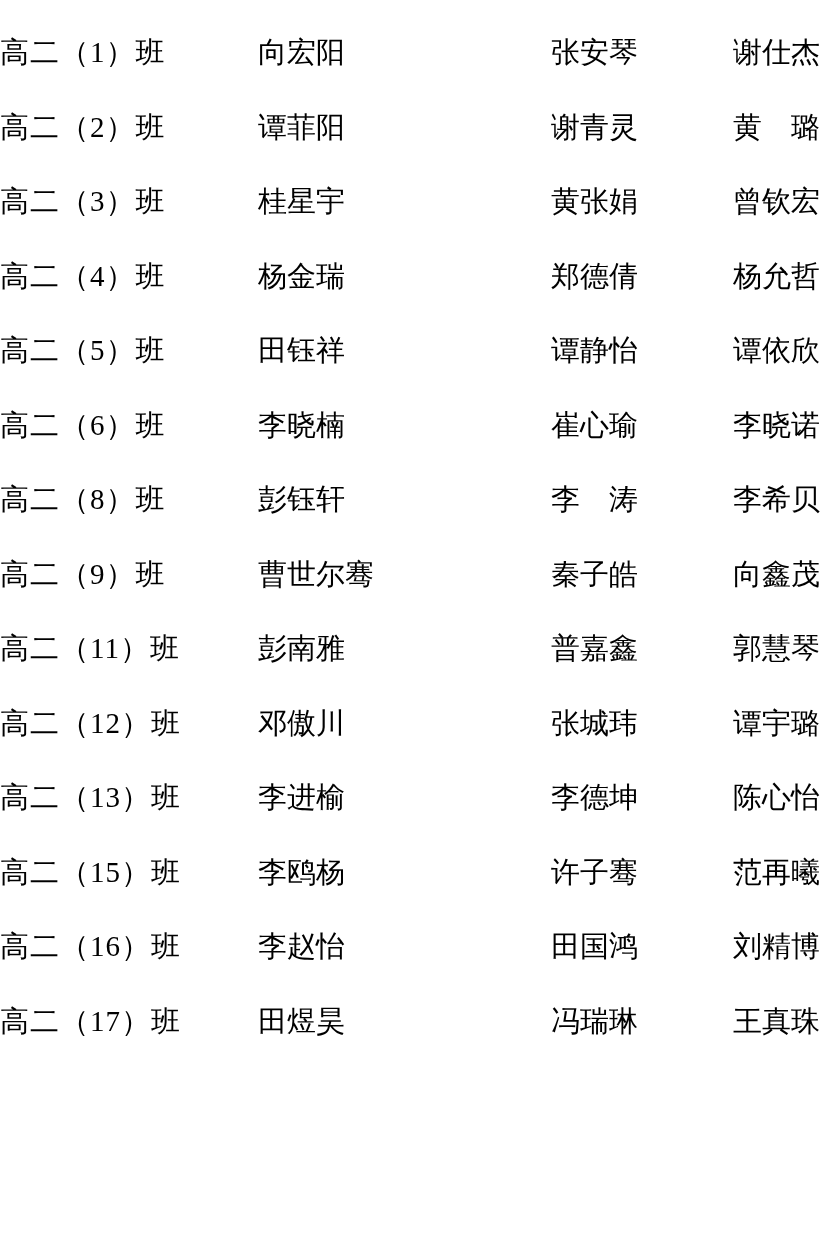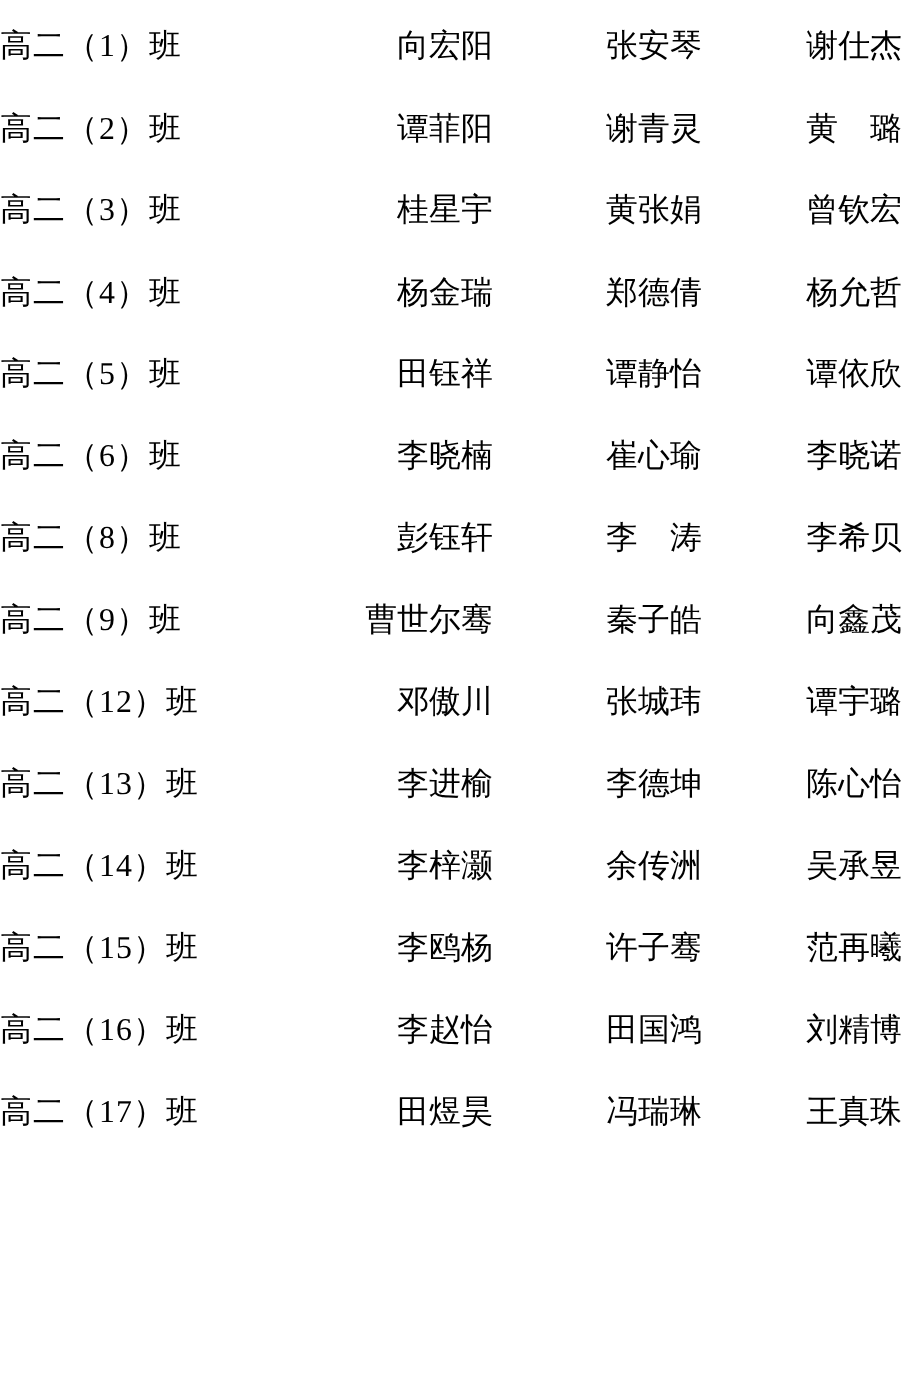--- a/index.html
+++ b/index.html
@@ -11,21 +11,21 @@
     width: 820px;
     height: 1253px;
     font-family: "Liberation Serif", "DejaVu Serif", serif;
     color: #000000;
     overflow: hidden;
   }
   #sheet {
     width: 728px;
     height: 1253px;
     box-sizing: border-box;
-    padding: 6px 0 0 0;
+    padding: 16px 0 0 0;
   }
   table.roster {
     width: 820px;
     border-collapse: collapse;
     table-layout: fixed;
   }
   table.roster tr {
     height: 74.5px;
   }
   table.roster td {
@@ -37,21 +37,21 @@
     font-weight: 500;
   }
   td.cls {
     width: 258px;
     text-align: left;
     padding-left: 20px;
     letter-spacing: 1px;
   }
   td.n1 {
     width: 190px;
-    text-align: right;
+    text-align: left;
   }
   td.n2 {
     width: 190px;
     text-align: right;
   }
   td.n3 {
     width: 182px;
     text-align: right;
     padding-right: 18px;
   }
@@ -104,36 +104,36 @@
         <td class="n2">李　涛</td>
         <td class="n3">李希贝</td>
       </tr>
       <tr>
         <td class="cls">高二（9）班</td>
         <td class="n1">曹世尔骞</td>
         <td class="n2">秦子皓</td>
         <td class="n3">向鑫茂</td>
       </tr>
       <tr>
+        <td class="cls">高二（11）班</td>
+        <td class="n1">彭南雅</td>
+        <td class="n2">普嘉鑫</td>
+        <td class="n3">郭慧琴</td>
+      </tr>
+      <tr>
         <td class="cls">高二（12）班</td>
         <td class="n1">邓傲川</td>
         <td class="n2">张城玮</td>
         <td class="n3">谭宇璐</td>
       </tr>
       <tr>
         <td class="cls">高二（13）班</td>
         <td class="n1">李进榆</td>
         <td class="n2">李德坤</td>
         <td class="n3">陈心怡</td>
-      </tr>
-      <tr>
-        <td class="cls">高二（14）班</td>
-        <td class="n1">李梓灏</td>
-        <td class="n2">余传洲</td>
-        <td class="n3">吴承昱</td>
       </tr>
       <tr>
         <td class="cls">高二（15）班</td>
         <td class="n1">李鸥杨</td>
         <td class="n2">许子骞</td>
         <td class="n3">范再曦</td>
       </tr>
       <tr>
         <td class="cls">高二（16）班</td>
         <td class="n1">李赵怡</td>

